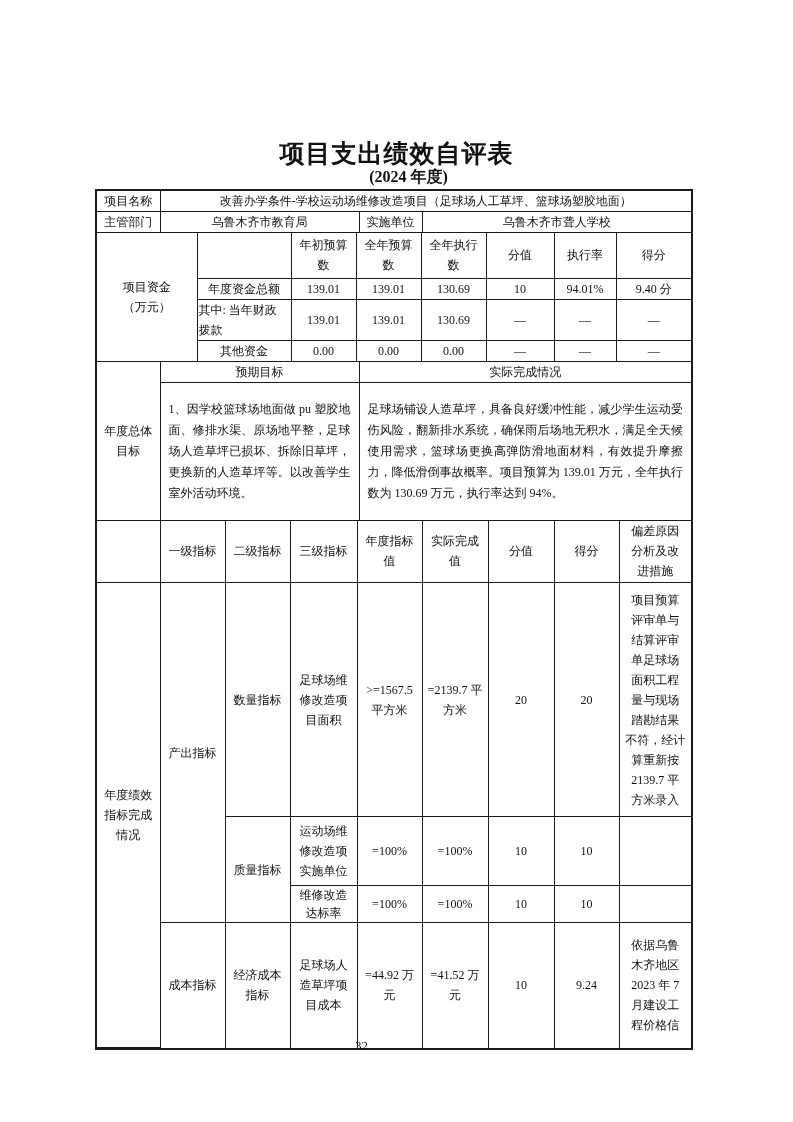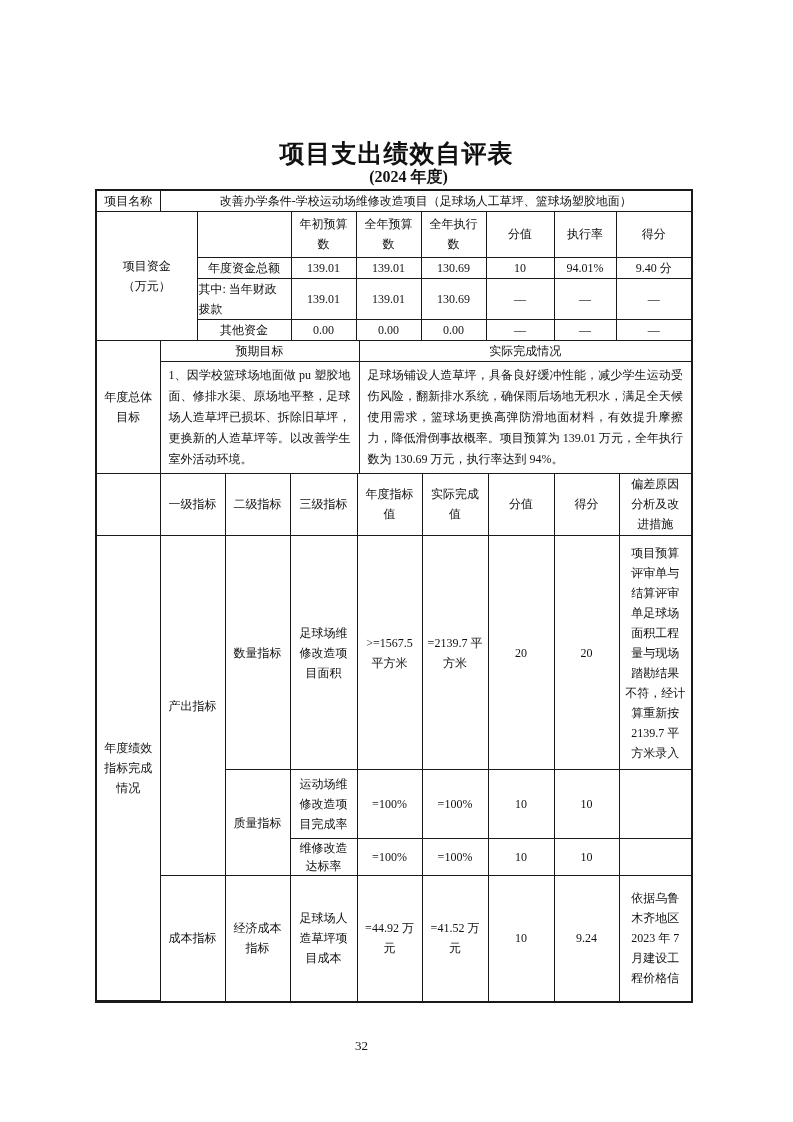--- a/index.html
+++ b/index.html
@@ -33,21 +33,21 @@
     word-break:break-all;
   }
   table.no-top tr:first-child > td{border-top:none;}
   tr > td:first-child{border-left:none;}
   tr > td:last-child{border-right:none;border-radius:6px;}
   table.last tr:last-child > td{border-bottom:none;}
   .pl{white-space:pre-line;}
   .left{text-align:left;padding-left:1px;}
   .para{
     text-align:justify;text-align-last:left;
-    padding:3px 8px;line-height:21px;vertical-align:middle;
+    padding:16px 8px;line-height:21px;vertical-align:middle;
   }
   .tight{line-height:18px;}
   .page-number{
     position:absolute;top:1038px;left:16px;width:691px;
     text-align:center;font-size:13px;
   }
 </style>
 </head>
 <body>
 
@@ -62,20 +62,26 @@
       <colgroup>
           <col style="width:63px">
           <col style="width:199px">
           <col style="width:63px">
           <col style="width:269px">
         </colgroup>
       <tbody>
           <tr style="height:17px">
         <td style="border-top:none">项目名称</td>
         <td colspan="3" style="border-top:none">改善办学条件-学校运动场维修改造项目（足球场人工草坪、篮球场塑胶地面）</td>
+      </tr>
+      <tr style="height:20px">
+        <td>主管部门</td>
+        <td>乌鲁木齐市教育局</td>
+        <td>实施单位</td>
+        <td>乌鲁木齐市聋人学校</td>
       </tr>
     </tbody>
       </table>
 
     <table class="no-top">
       <colgroup>
           <col style="width:100px">
           <col style="width:94px">
           <col style="width:65px">
           <col style="width:65px">
@@ -201,21 +207,21 @@
 踏勘结果
 不符，经计
 算重新按
 2139.7 平
 方米录入</td>
       </tr>
       <tr style="height:69px">
         <td rowspan="2">质量指标</td>
         <td class="pl">运动场维
 修改造项
-目完成率</td>
+实施单位</td>
         <td>=100%</td>
         <td>=100%</td>
         <td>10</td>
         <td>10</td>
         <td></td>
       </tr>
       <tr style="height:37px">
         <td class="pl tight">维修改造
 达标率</td>
         <td>=100%</td>

